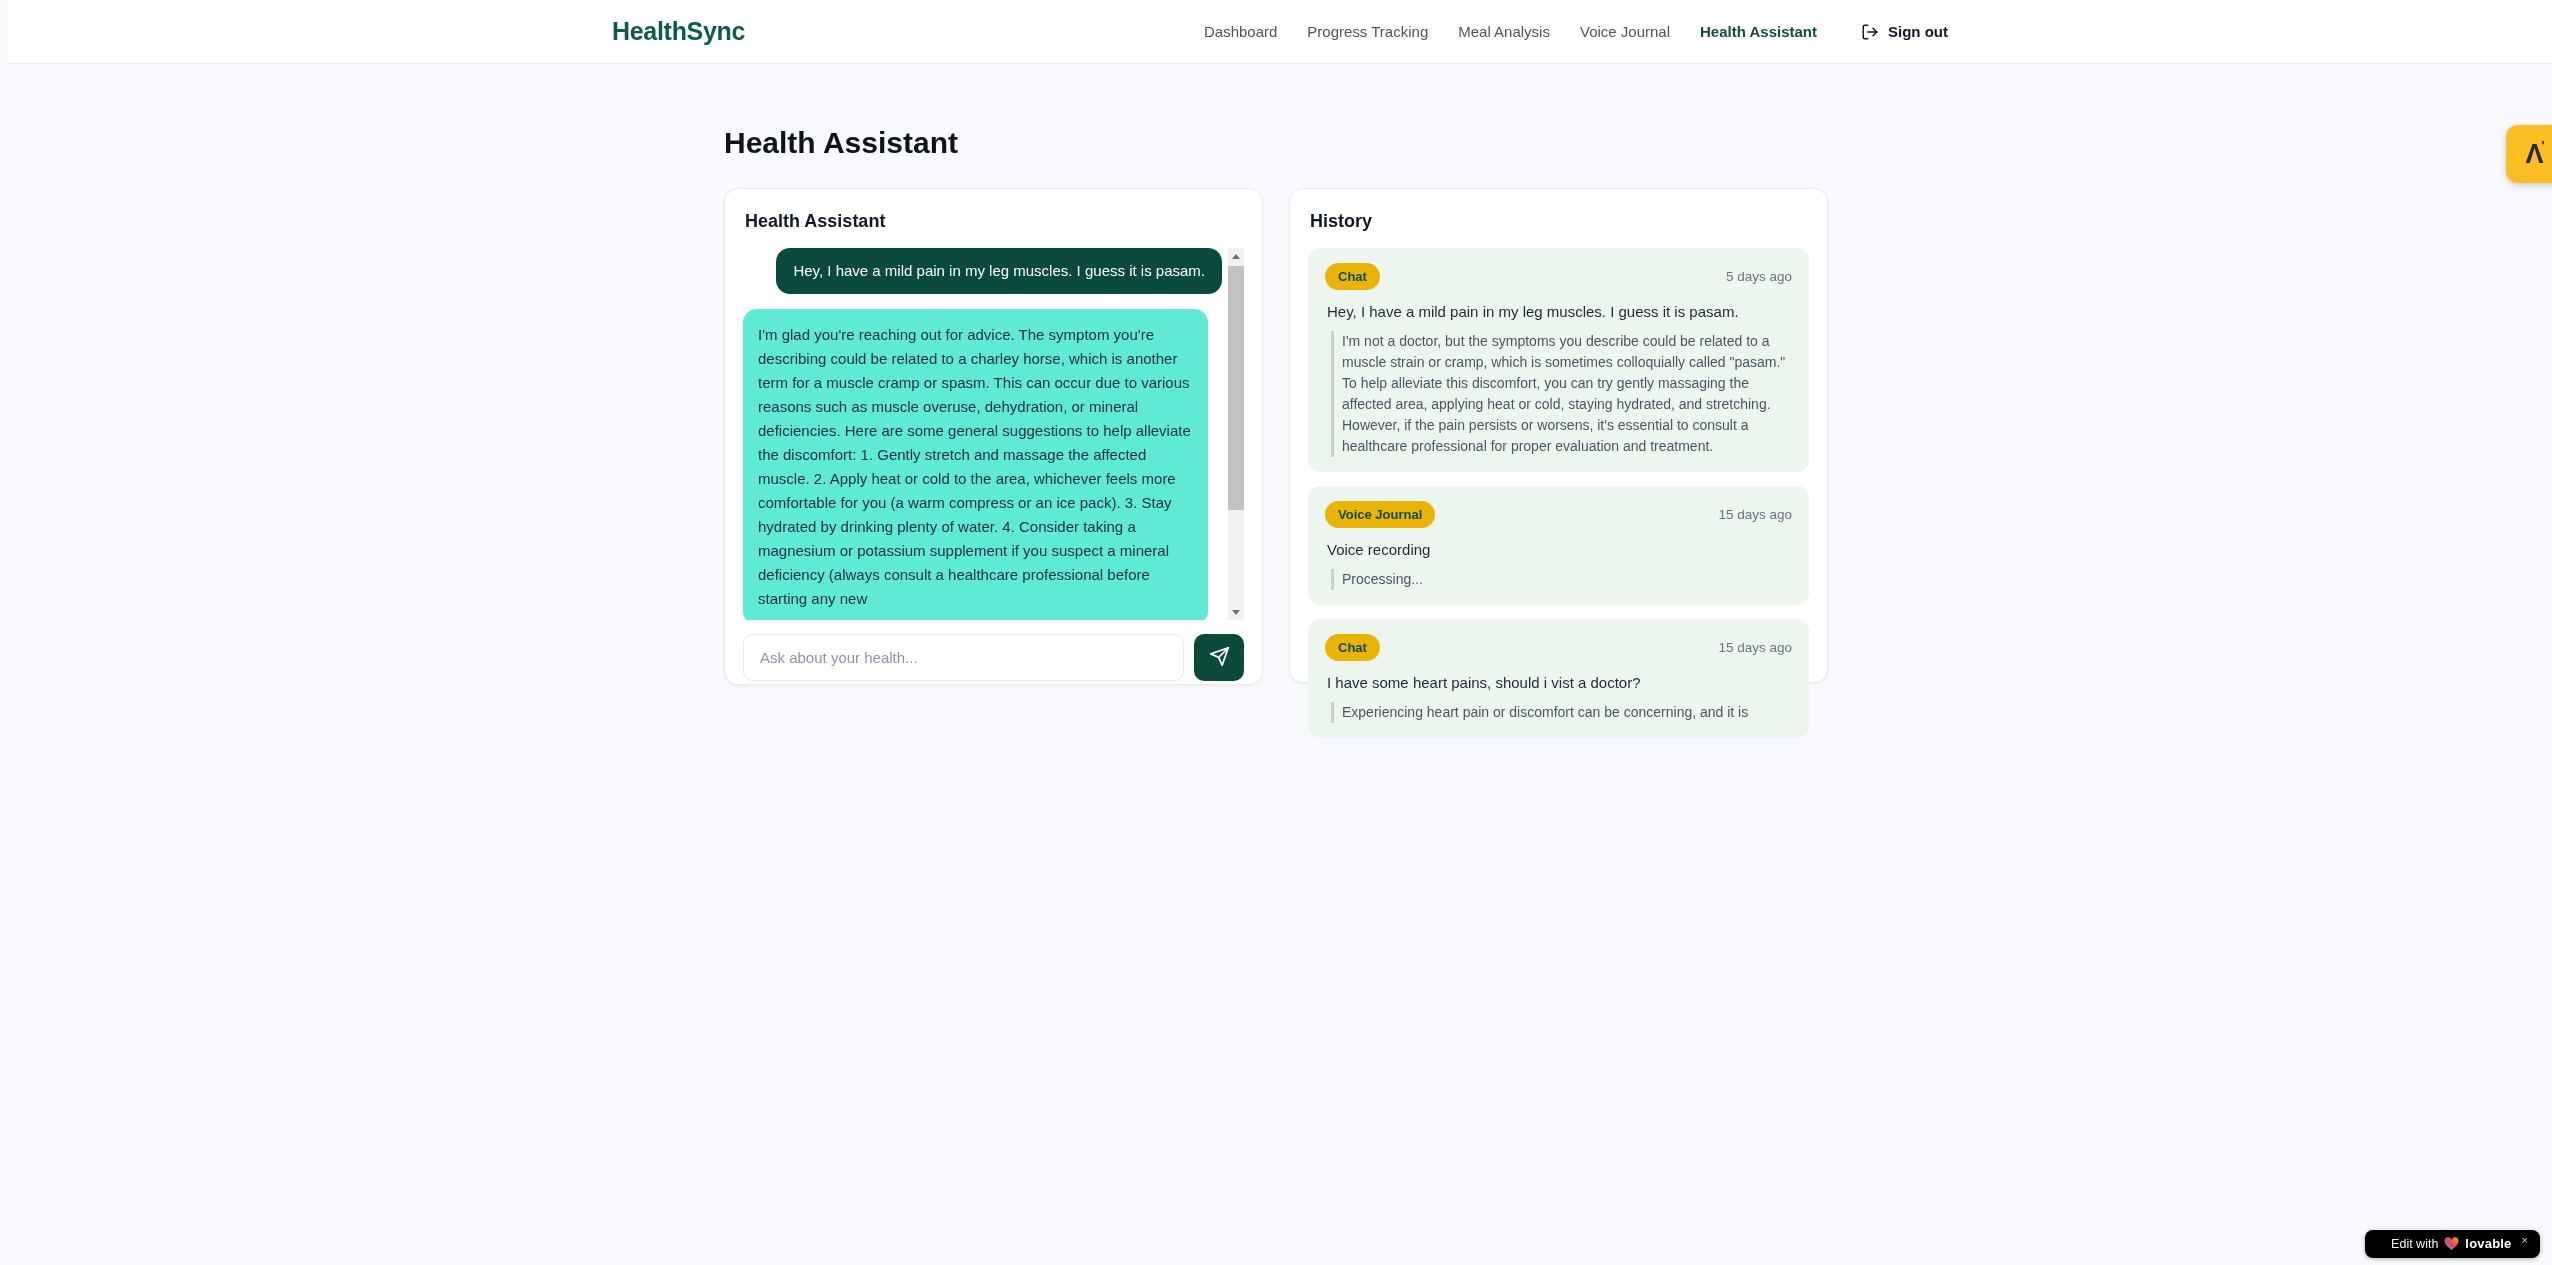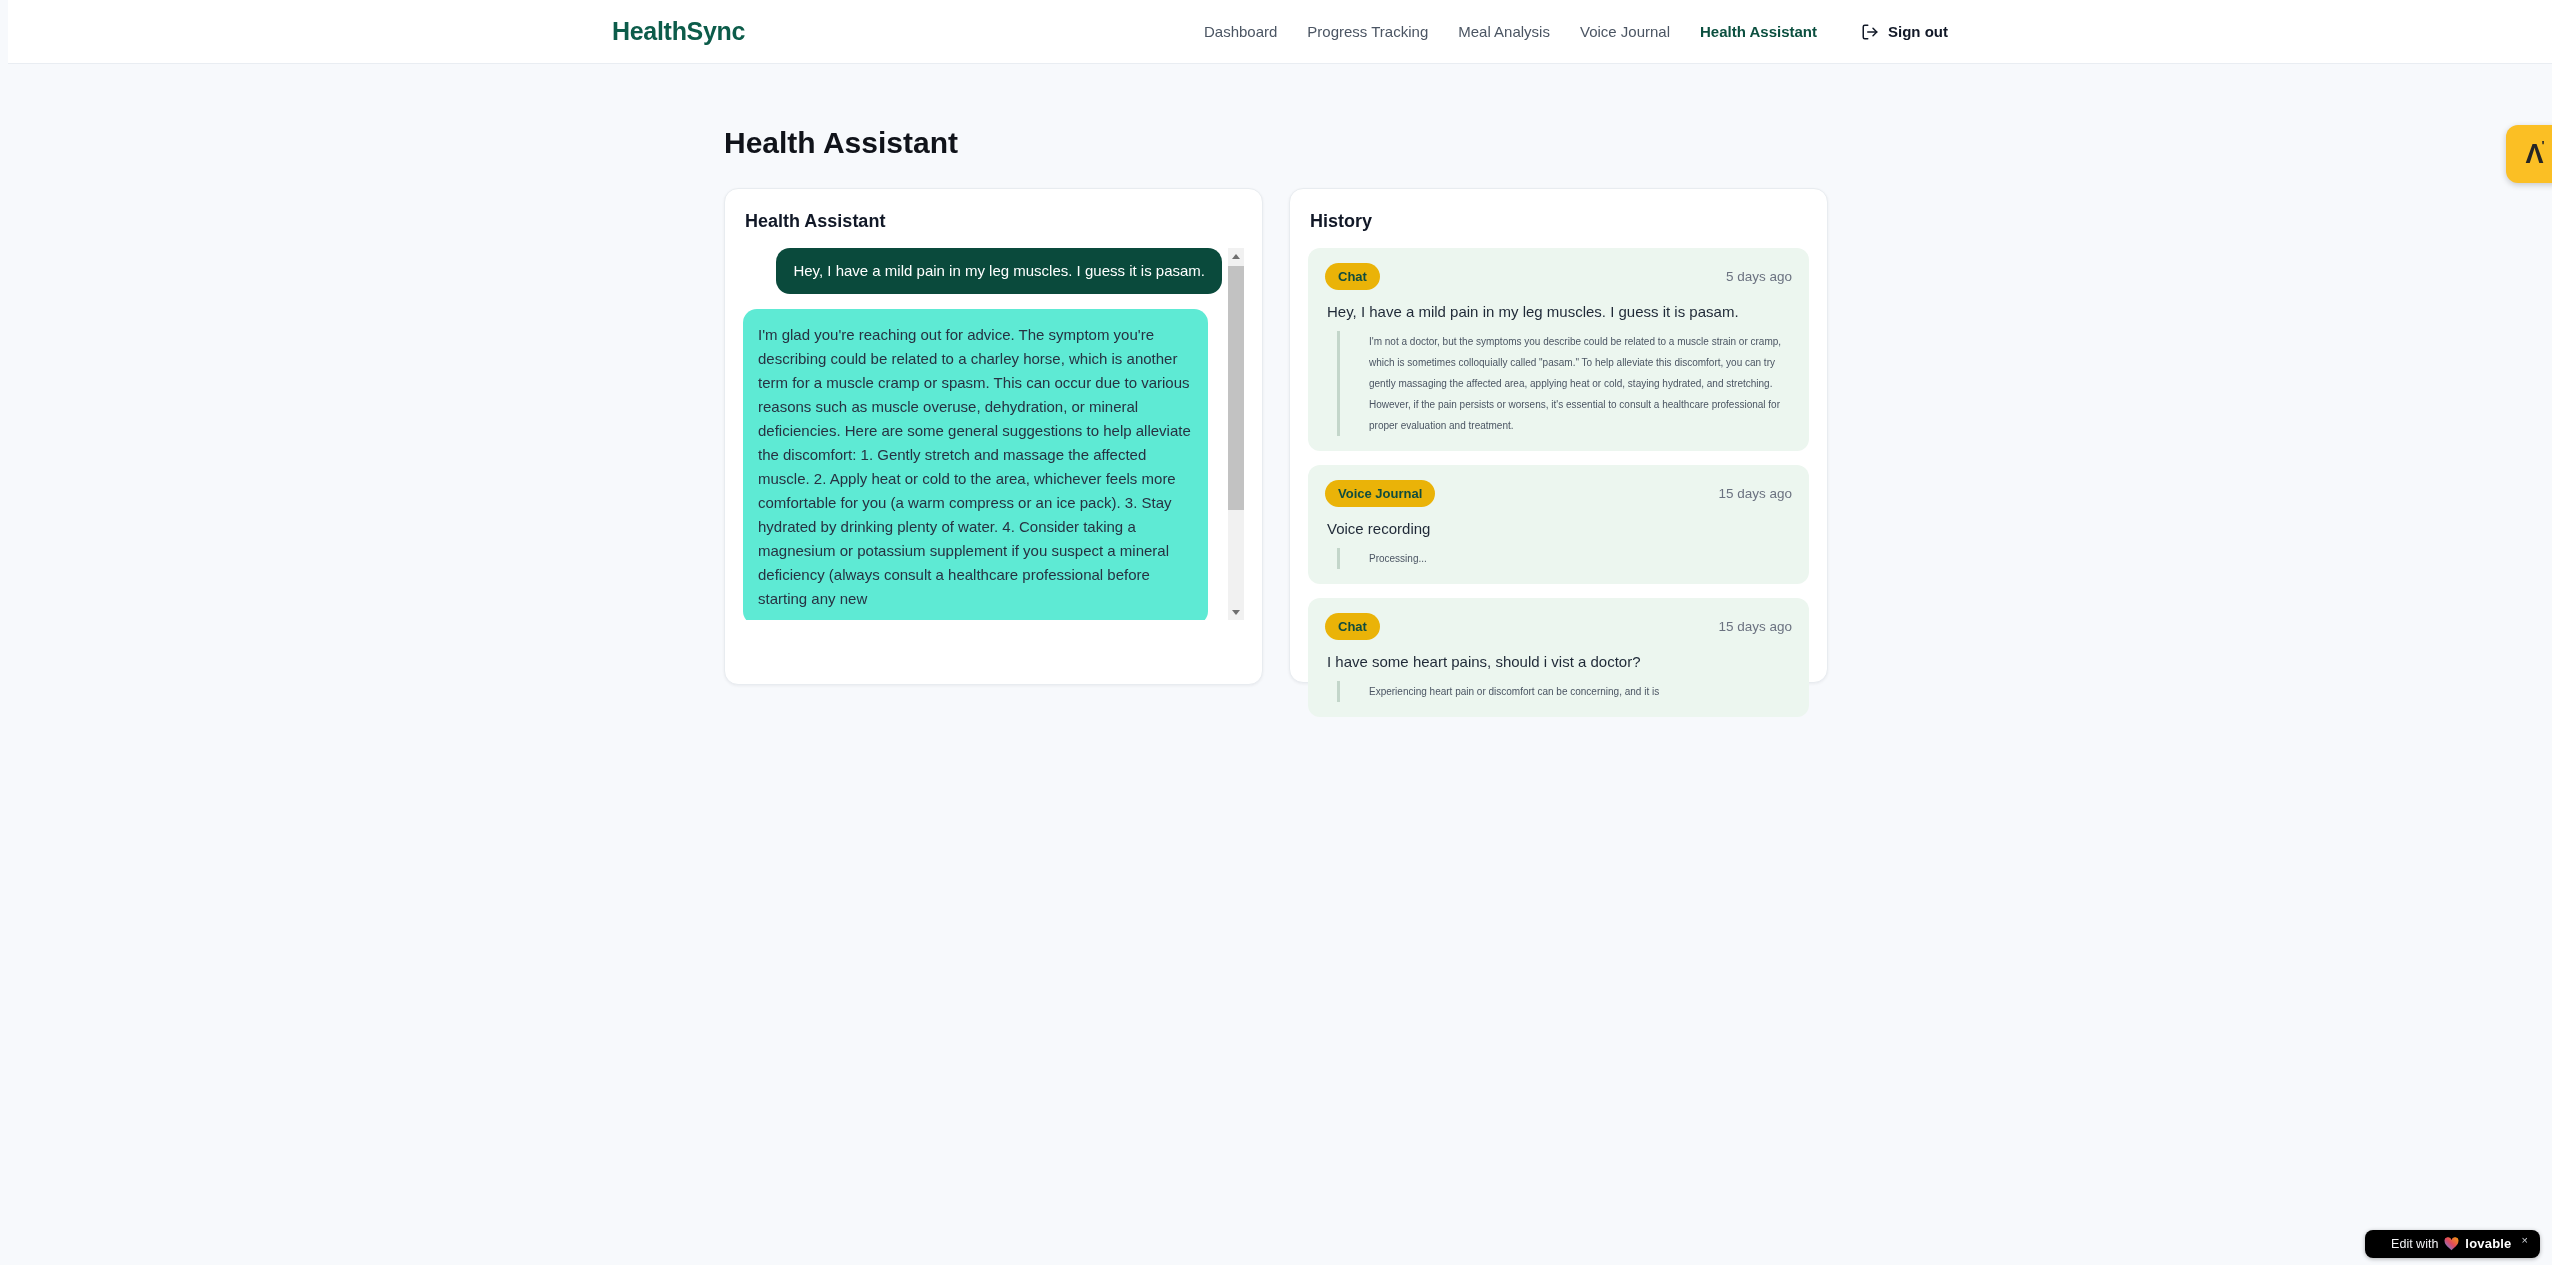--- a/index.html
+++ b/index.html
@@ -108,22 +108,22 @@
   .entry-head {
     display:flex; align-items:center; justify-content:space-between; margin-bottom:13px;
   }
   .entry-badge {
     background:#eab308; color:#0f4c3f; font-size:13px; font-weight:700;
     padding:6px 13px; border-radius:999px; display:inline-block;
   }
   .entry-time { color:#6b7280; font-size:13.5px; }
   .entry-prompt { color:#1f2937; font-size:15px; margin:0 0 11px 2px; }
   .entry-quote {
-    border-left:3px solid #c3d6ca; margin-left:12px; padding-left:29px;
-    color:#4b5563; font-size:10px; line-height:21px;
+    border-left:3px solid #c3d6ca; margin-left:6px; padding-left:8px;
+    color:#4b5563; font-size:14px; line-height:21px;
   }
 
   
   .side-badge {
     position:absolute; top:125px; right:-12px;
     width:58px; height:58px; background:#fbbf24; border-radius:12px;
     box-shadow:0 2px 6px rgba(0,0,0,.2);
     display:flex; align-items:center; justify-content:center; cursor:pointer;
   }
   .side-badge .glyph { font-size:27px; font-weight:800; color:#262626; line-height:1; }
@@ -187,20 +187,31 @@
           <div class="scroll-arrow up">
               <div class="tri-up"></div>
             </div>
           <div class="scroll-thumb"></div>
           <div class="scroll-arrow down">
               <div class="tri-down"></div>
             </div>
         </div>
       </div>
 
+      <div class="chat-input-row">
+        <input class="chat-input" type="text" placeholder="Ask about your health..." style="">
+        <button class="send-btn">
+          <span>
+            <svg width="21" height="21" viewBox="0 0 24 24" fill="none" stroke="#ffffff" stroke-width="2" stroke-linecap="round" stroke-linejoin="round">
+              <path d="M22 2 11 13"></path>
+              <path d="M22 2 15 22 11 13 2 9 22 2z"></path>
+            </svg>
+          </span>
+        </button>
+      </div>
     </div>
 
     <div class="card history-card">
       <div class="card-title">History</div>
 
       <div class="history-entry">
         <div class="entry-head">
           <span class="entry-badge">Chat</span>
           <span class="entry-time">5 days ago</span>
         </div>

